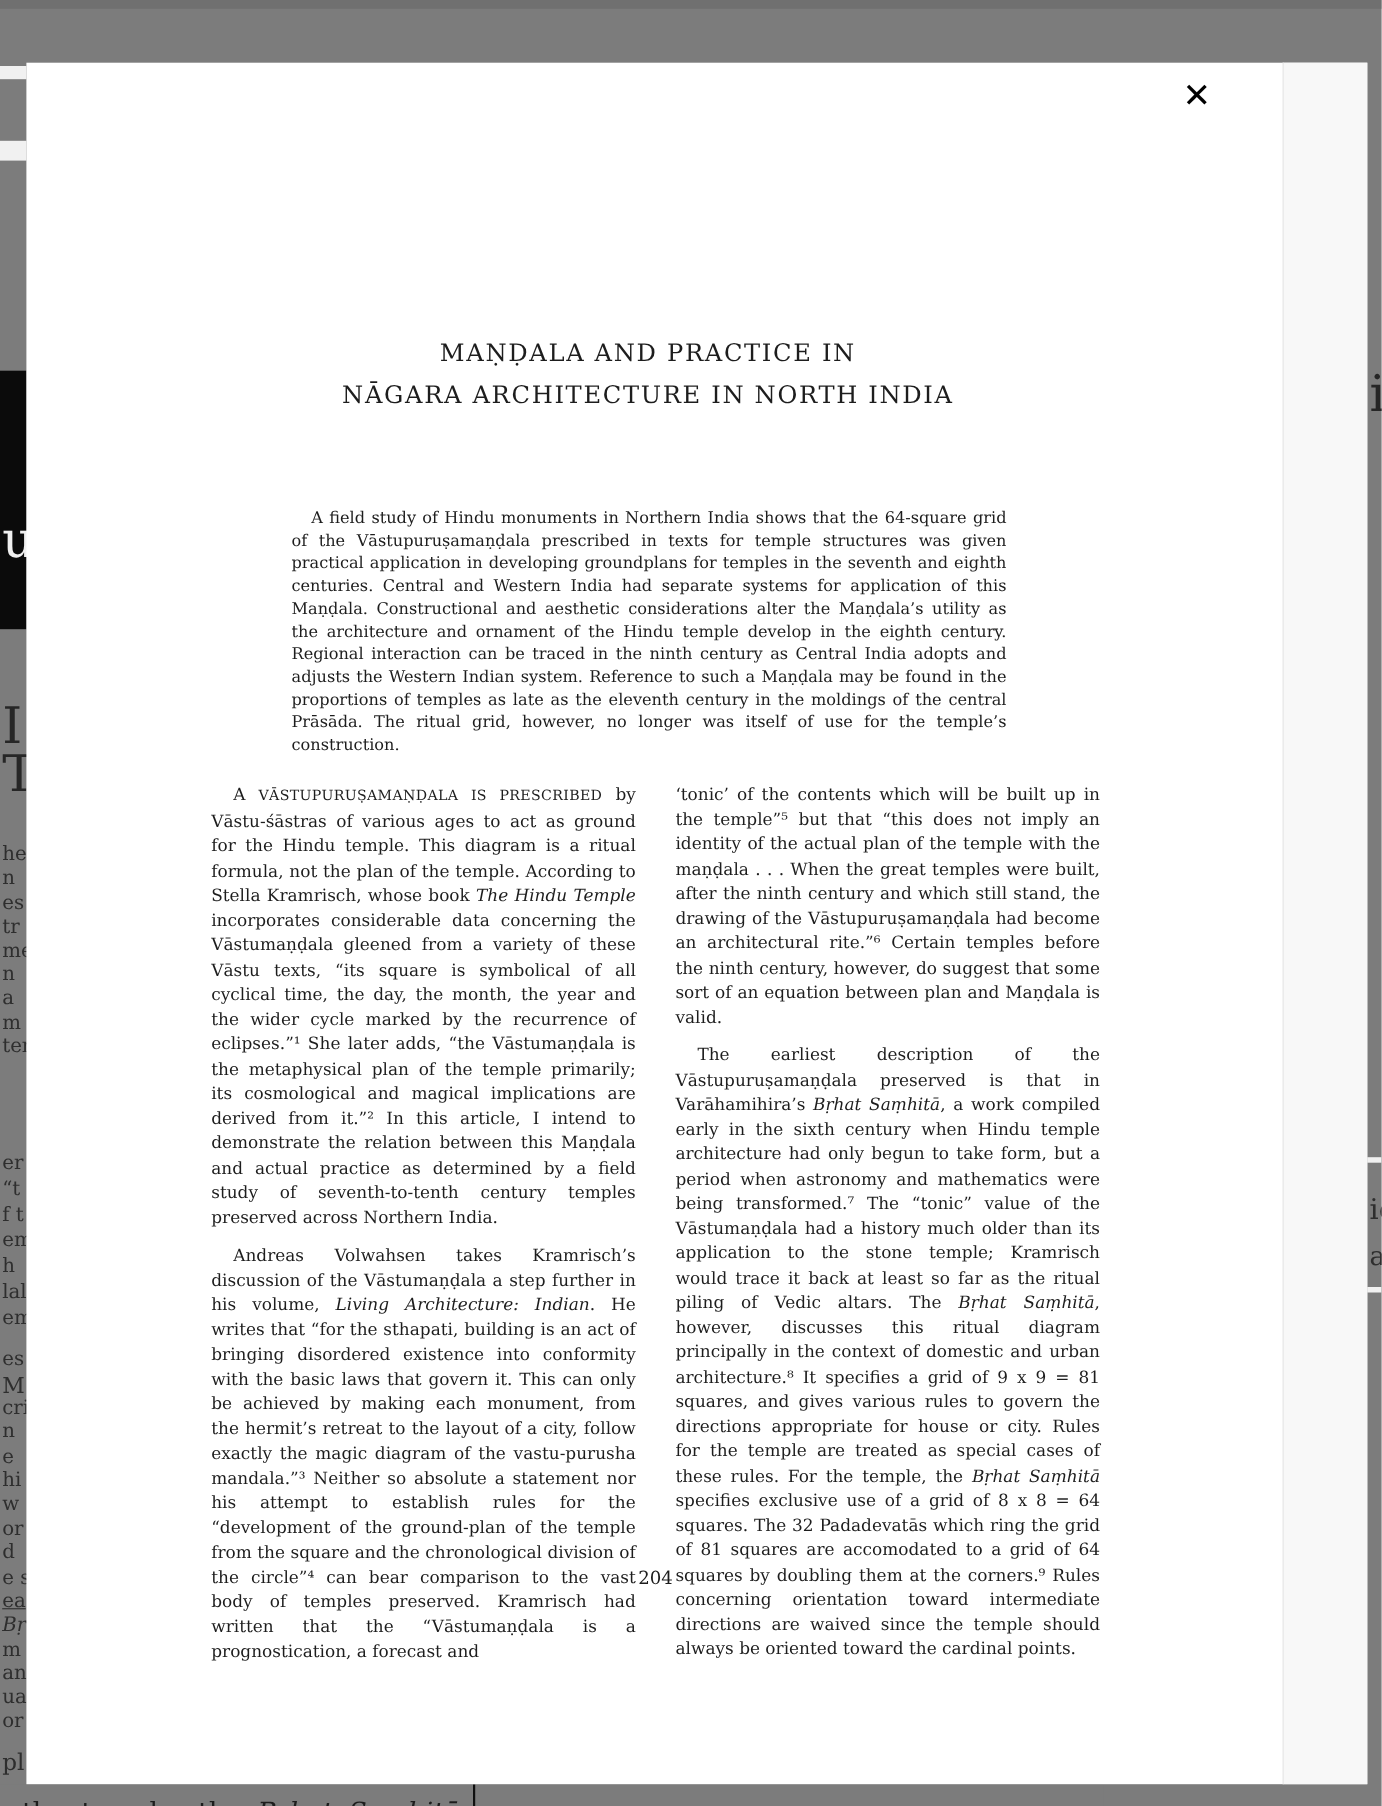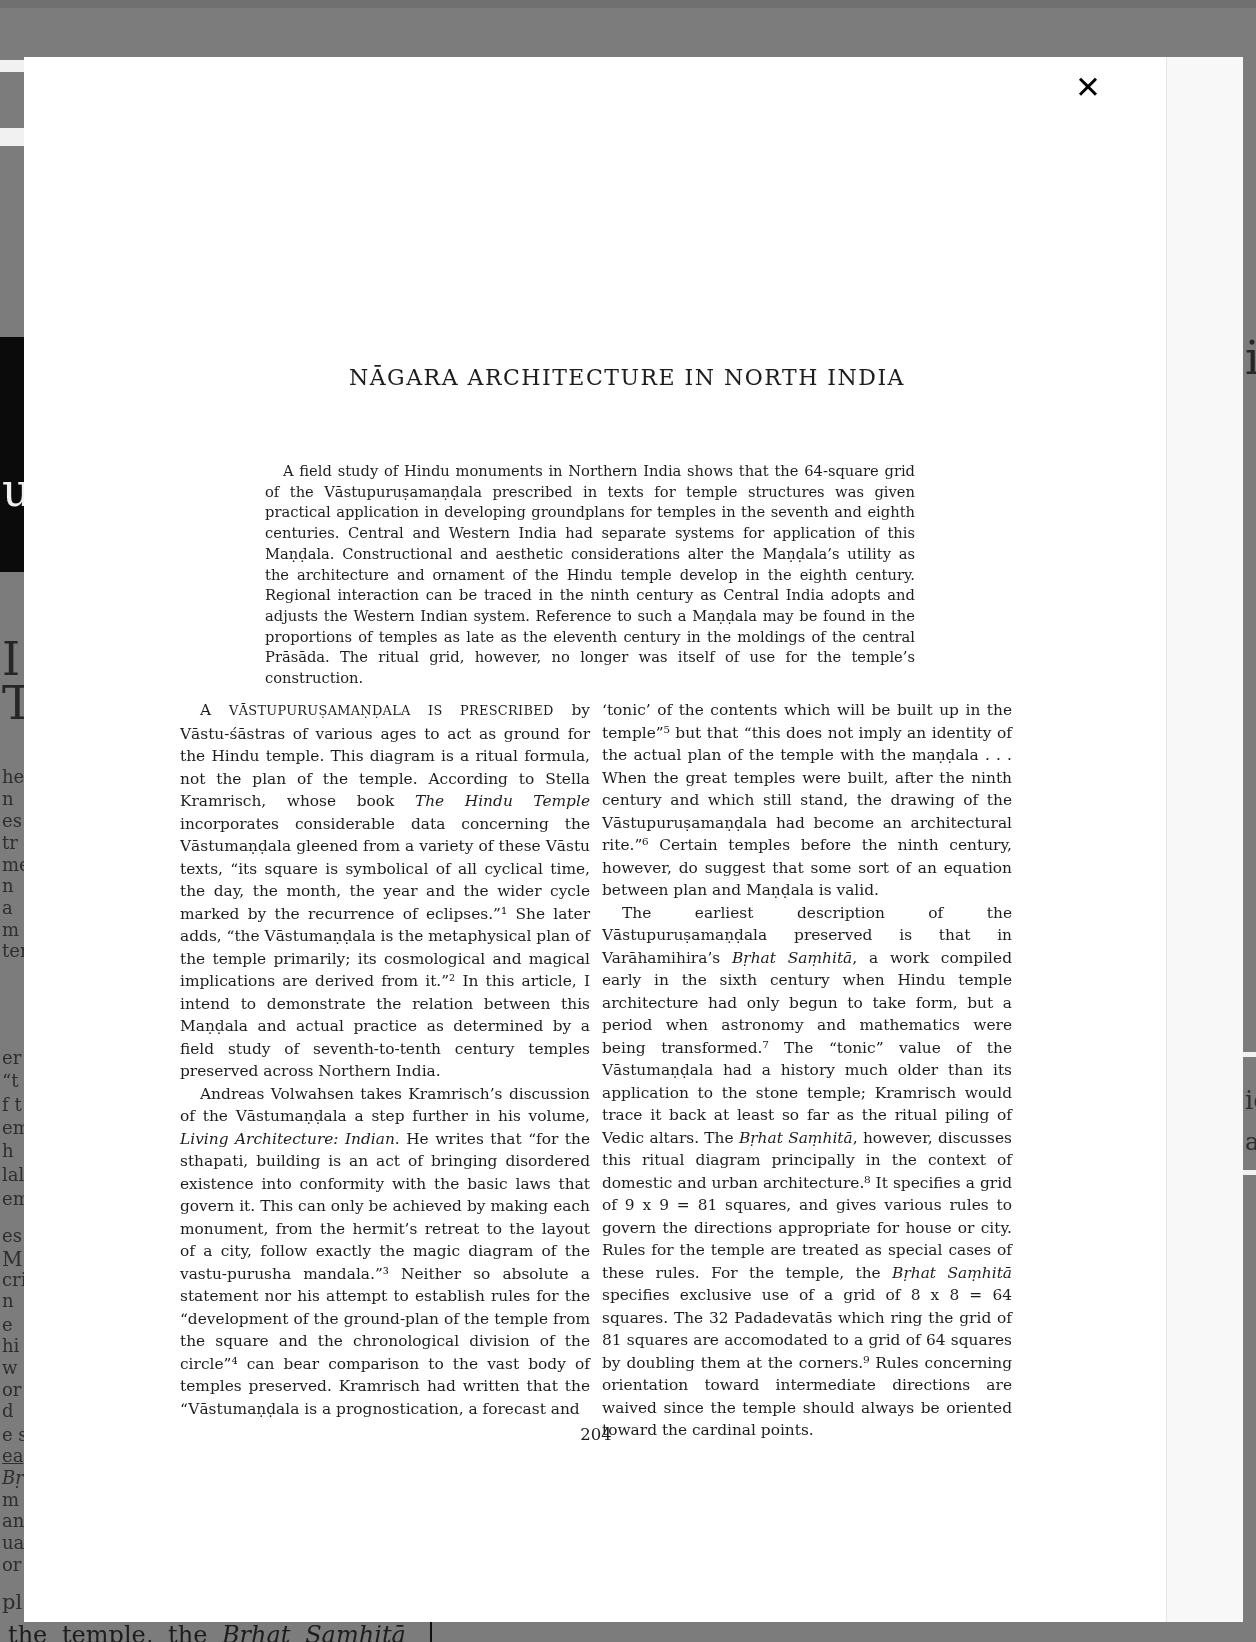--- a/index.html
+++ b/index.html
@@ -25,28 +25,28 @@
   .bottom-band{position:absolute;left:0;top:1622px;width:1003px;height:20px;background:var(--viewer-bg);overflow:hidden;z-index:1;}
   .bottom-line{position:absolute;left:8px;top:0;white-space:nowrap;}
   .bottom-line .para{font-size:24px;line-height:26px;text-indent:0;text-align:left;word-spacing:7px;color:#1d1d1d;}
   .bottom-vline{position:absolute;left:430px;top:0;width:2px;height:20px;background:#101010;}
   
   .modal{position:absolute;left:24px;top:57px;width:1219px;height:1565px;background:var(--paper);z-index:2;}
   .scan-edge{position:absolute;right:0;top:0;width:76px;height:100%;background:var(--scan-edge);border-left:1px solid #e6e6e6;}
   .close-btn{position:absolute;left:1046px;top:12px;width:36px;height:36px;background:none;border:none;padding:0;cursor:pointer;}
   .close-btn span{display:block;font-family:"DejaVu Sans","Liberation Sans",sans-serif;font-size:31px;line-height:36px;color:#000;font-weight:600;}
   .title-line{position:absolute;left:0;width:1130px;text-align:center;font-size:22px;letter-spacing:1.5px;color:var(--ink);}
-  #title1{top:252px;} #title2{top:308px;margin-left:38px;}
+  #title1{top:252px;} #title2{top:290px;}
   .author{position:absolute;left:0;top:336px;width:1130px;text-align:center;font-variant:small-caps;font-size:17px;letter-spacing:0.8px;}
   .affil{position:absolute;left:0;top:369px;width:1130px;text-align:center;font-variant:small-caps;font-size:13.5px;letter-spacing:0.6px;}
   .abstract{position:absolute;left:241px;top:404px;width:650px;font-size:14.7px;line-height:20.7px;text-align:justify;text-indent:18px;}
   .columns{position:absolute;left:156px;top:642px;width:832px;}
   .col{position:absolute;top:0;width:410px;}
   .col.leftcol{left:0;} .col.rightcol{left:422px;}
-  .para{margin:0;text-align:justify;font-size:15.4px;line-height:22.5px;text-indent:20px;color:var(--ink);}
+  .para{margin:12px;text-align:justify;font-size:15.4px;line-height:22.5px;text-indent:20px;color:var(--ink);}
   .para.noindent{text-indent:0;}
   .para span.i{font-style:italic;}
   .para span.sc{font-size:12.9px;letter-spacing:0.3px;}
   .page-num{position:absolute;left:156px;top:1368px;width:832px;text-align:center;font-size:16.5px;}
 </style>
 </head>
 <body>
 
 <div id="screen">
 
@@ -109,20 +109,21 @@
     <div class="bottom-vline"></div>
   </div>
 
   <div class="modal">
     <div class="scan-edge"></div>
 
     <button class="close-btn">
       <span>✕</span>
     </button>
 
+    <div class="title-line" id="title1">MAṆḌALA AND PRACTICE IN</div>
     <div class="title-line" id="title2">NĀGARA ARCHITECTURE IN NORTH INDIA</div>
 
     <div class="abstract">A field study of Hindu monuments in Northern India shows that the 64-square grid of the Vāstupuruṣamaṇḍala prescribed in texts for temple structures was given practical application in developing groundplans for temples in the seventh and eighth centuries. Central and Western India had separate systems for application of this Maṇḍala. Constructional and aesthetic considerations alter the Maṇḍala’s utility as the architecture and ornament of the Hindu temple develop in the eighth century. Regional interaction can be traced in the ninth century as Central India adopts and adjusts the Western Indian system. Reference to such a Maṇḍala may be found in the proportions of temples as late as the eleventh century in the moldings of the central Prāsāda. The ritual grid, however, no longer was itself of use for the temple’s construction.</div>
 
     <div class="columns">
       <div class="col leftcol">
           <div class="para"><span>A </span><span class="sc">VĀSTUPURUṢAMAṆḌALA IS PRESCRIBED</span><span> by Vāstu-śāstras of various ages to act as ground for the Hindu temple. This diagram is a ritual formula, not the plan of the temple. According to Stella Kramrisch, whose book </span><span class="i">The Hindu Temple</span><span> incorporates considerable data concerning the Vāstumaṇḍala gleened from a variety of these Vāstu texts, “its square is symbolical of all cyclical time, the day, the month, the year and the wider cycle marked by the recurrence of eclipses.”¹ She later adds, “the Vāstumaṇḍala is the metaphysical plan of the temple primarily; its cosmological and magical implications are derived from it.”² In this article, I intend to demonstrate the relation between this Maṇḍala and actual practice as determined by a field study of seventh-to-tenth century temples preserved across Northern India.</span></div>
           <div class="para"><span>Andreas Volwahsen takes Kramrisch’s discussion of the Vāstumaṇḍala a step further in his volume, </span><span class="i">Living Architecture: Indian</span><span>. He writes that “for the sthapati, building is an act of bringing disordered existence into conformity with the basic laws that govern it. This can only be achieved by making each monument, from the hermit’s retreat to the layout of a city, follow exactly the magic diagram of the vastu-purusha mandala.”³ Neither so absolute a statement nor his attempt to establish rules for the “development of the ground-plan of the temple from the square and the chronological division of the circle”⁴ can bear comparison to the vast body of temples preserved. Kramrisch had written that the “Vāstumaṇḍala is a prognostication, a forecast and</span></div>
         </div>
       <div class="col rightcol">

